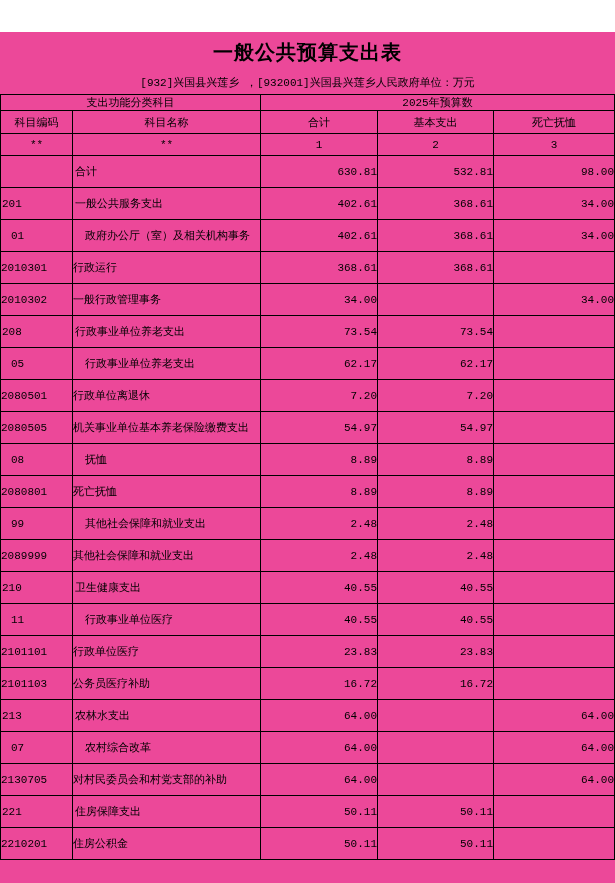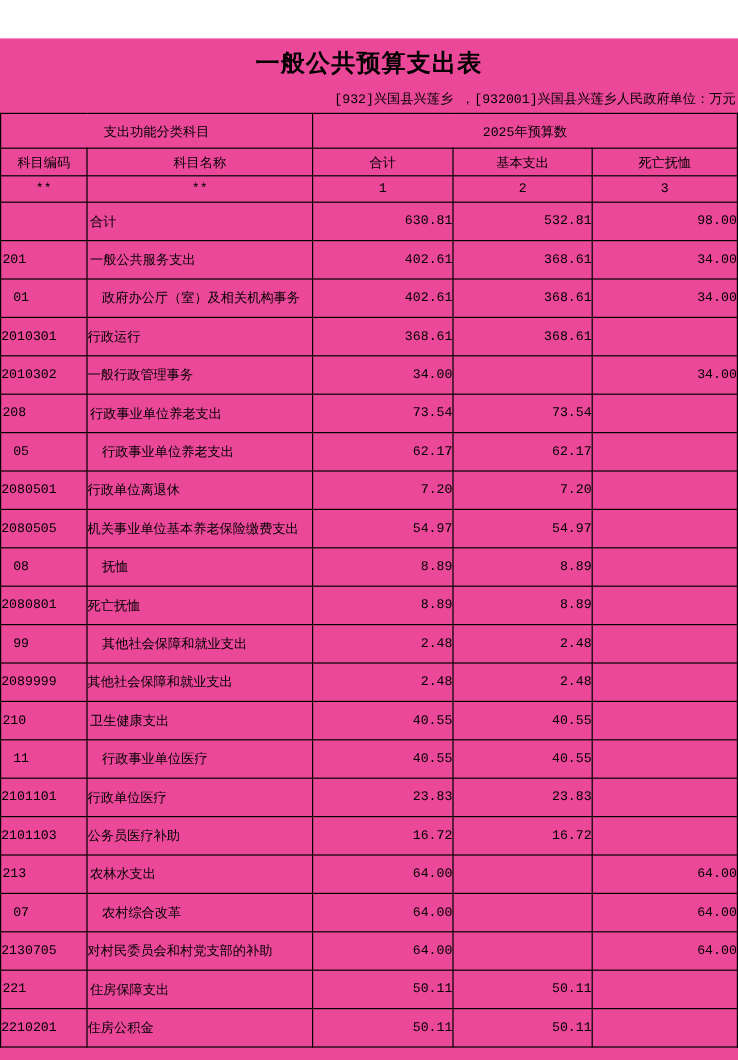--- a/index.html
+++ b/index.html
@@ -15,21 +15,21 @@
   }
   .title {
     text-align: center;
     font-size: 20px;
     font-weight: bold;
     padding-top: 7px;
     letter-spacing: 1px;
   }
   .meta {
     display: flex;
-    justify-content: flex-end;
+    justify-content: center;
     align-items: flex-end;
     font-size: 11px;
     padding: 0 2px;
     margin-top: 9px;
     margin-bottom: 4px;
   }
   table.budget {
     border-collapse: collapse;
     table-layout: fixed;
     width: 614px;
@@ -37,21 +37,21 @@
   }
   table.budget th, table.budget td {
     border: 1px solid #000;
     font-size: 11px;
     font-weight: normal;
     padding: 0;
     overflow: hidden;
     white-space: nowrap;
     vertical-align: middle;
   }
-  tr.hrow1 { height: 29px; }
+  tr.hrow1 { height: 16px; }
   tr.hrow2 { height: 23px; }
   tr.hrow3 { height: 22px; }
   tbody.body-rows tr { height: 32px; }
   th { text-align: center; }
   td.code { text-align: left; }
   td.name { text-align: left; }
   td.num  { text-align: right; padding-right: 3px; }
   td.code.lv0 { padding-left: 1px; }
   td.code.lv1 { padding-left: 10px; }
   td.code.lv2 { }

